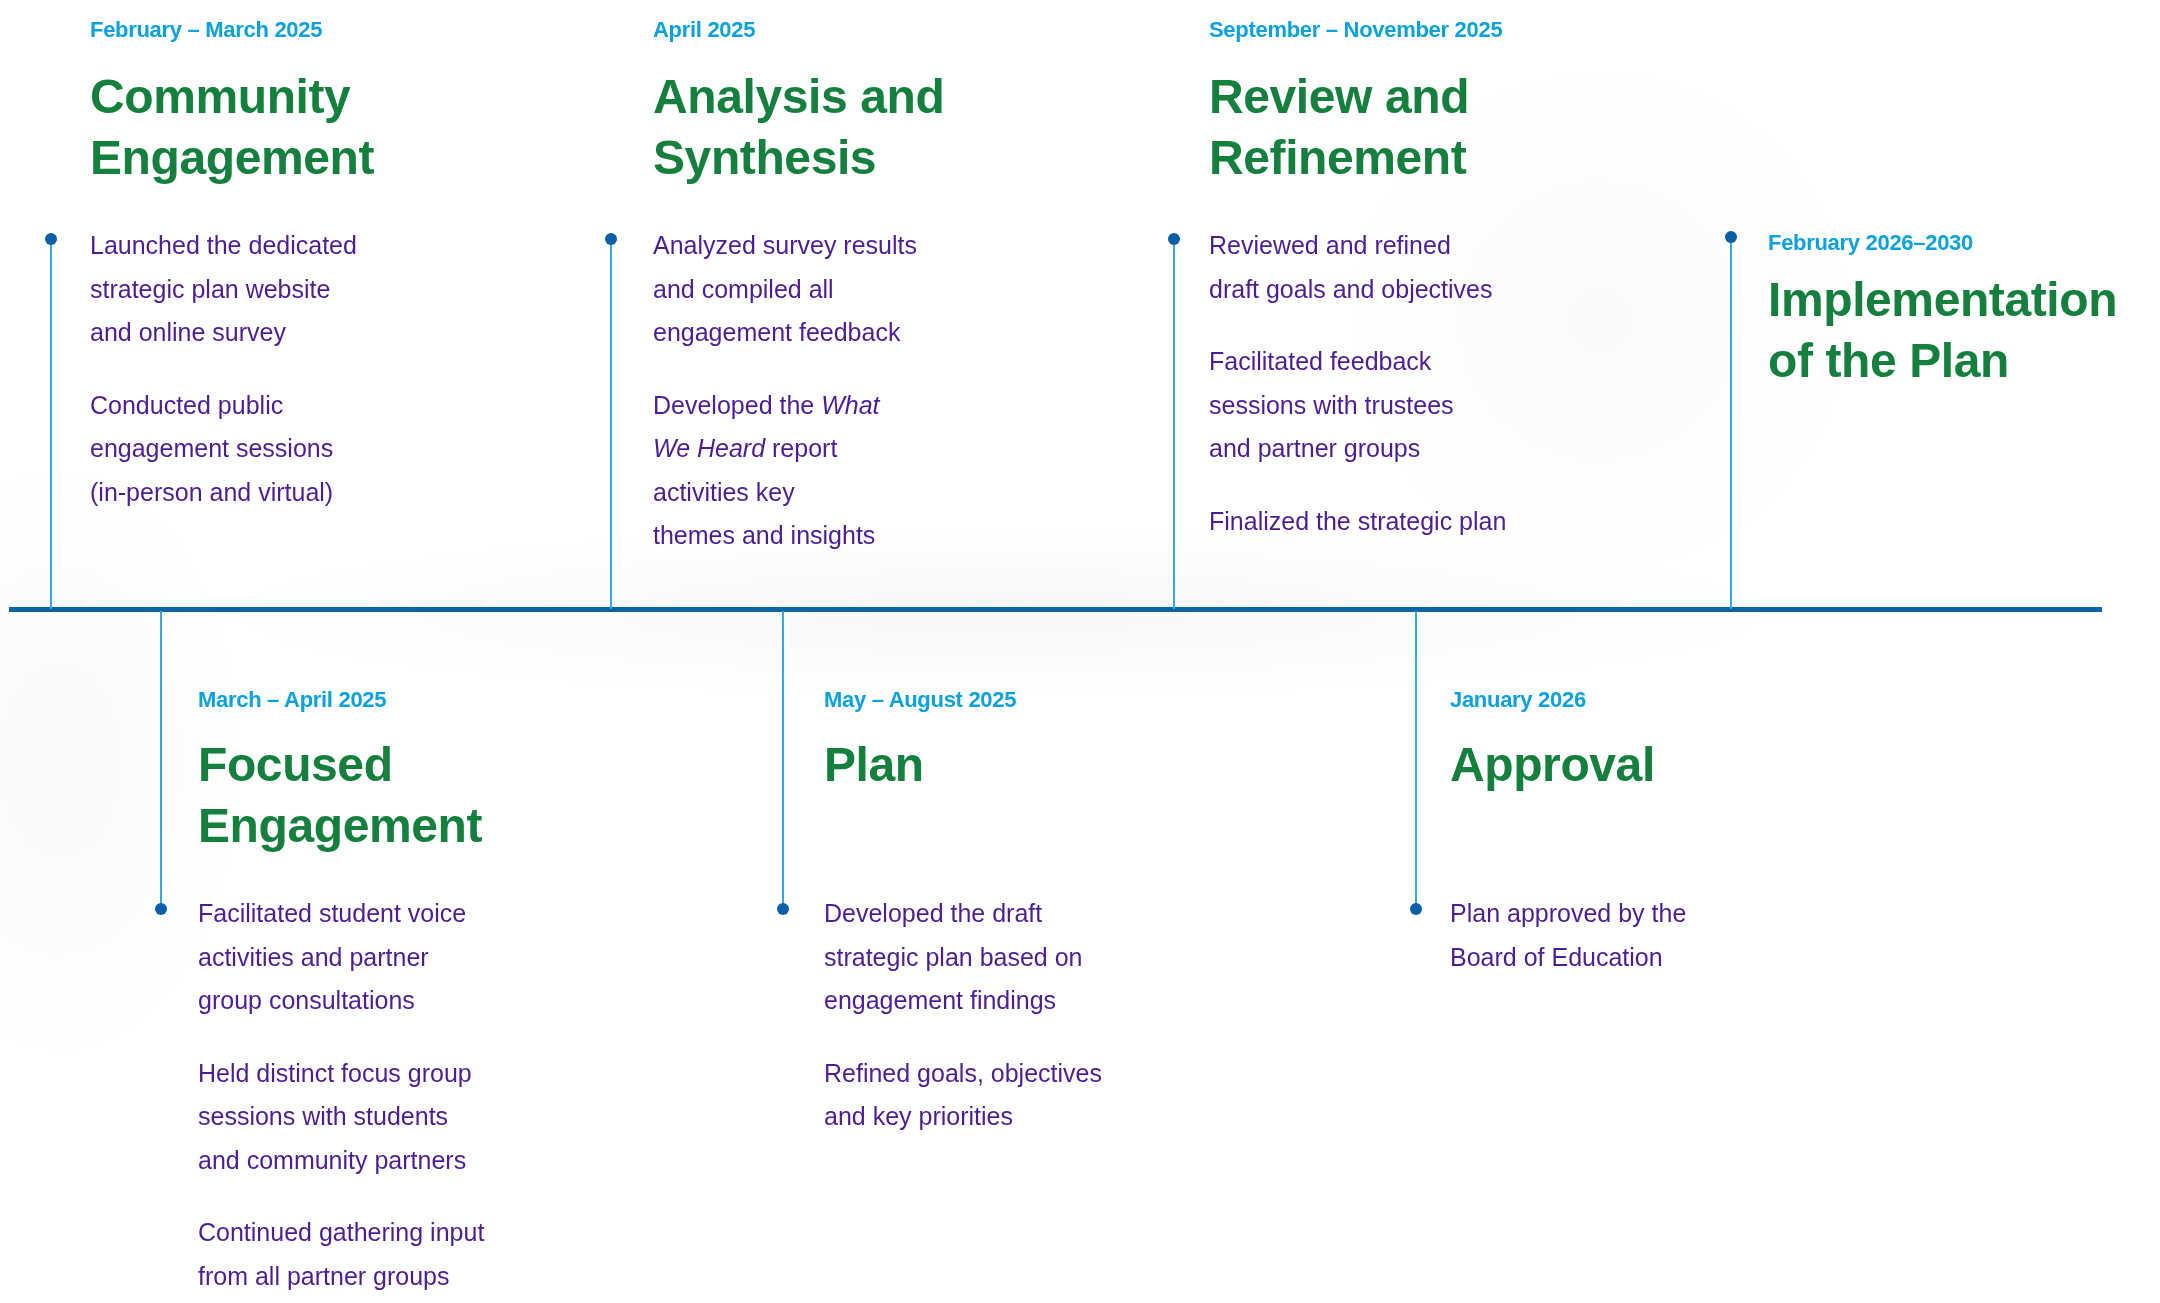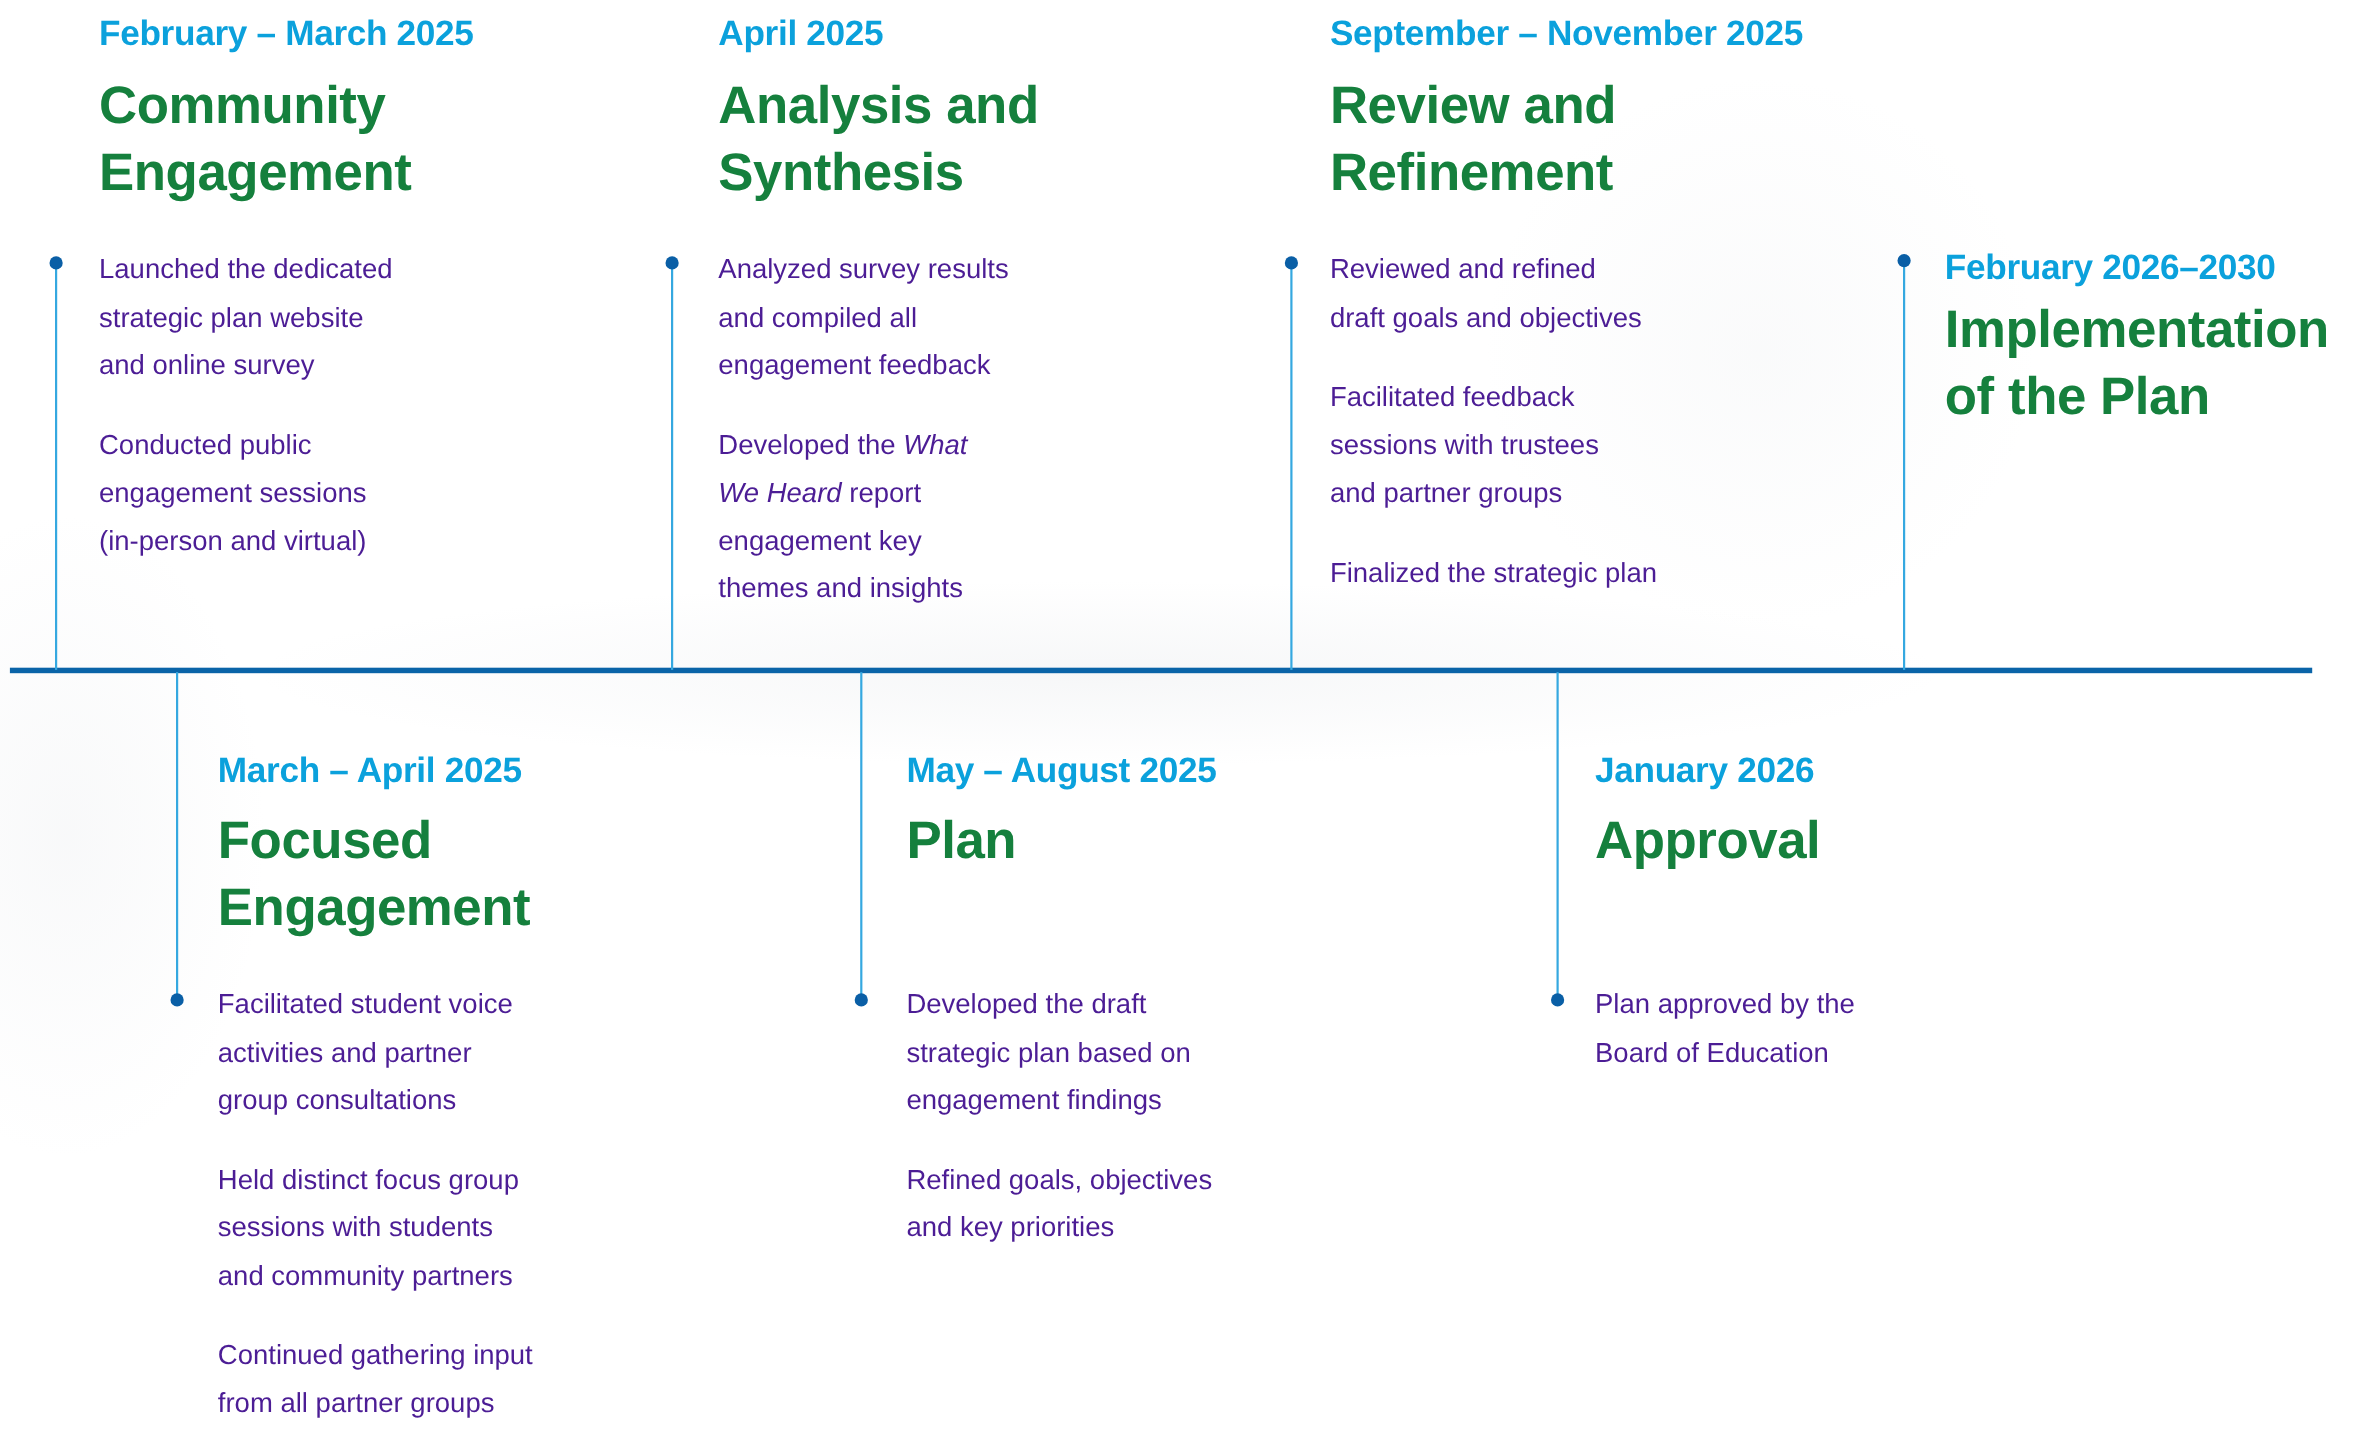--- a/index.html
+++ b/index.html
@@ -40,21 +40,21 @@
     position: absolute;
     width: 12px;
     height: 12px;
     border-radius: 50%;
     background: #0a5fa6;
   }
   .date {
     position: absolute;
     white-space: nowrap;
     font-weight: bold;
-    font-size: 32px;
+    font-size: 22px;
     line-height: 36px;
     color: #0ba1dc;
     letter-spacing: -0.3px;
   }
   .title {
     position: absolute;
     white-space: nowrap;
     font-weight: bold;
     font-size: 48px;
     line-height: 61px;
@@ -134,21 +134,21 @@
 </div>
 <div class="body" style="left:653px; top:224px;">
   <div class="para">
     <span class="line">Analyzed survey results</span>
     <span class="line">and compiled all</span>
     <span class="line">engagement feedback</span>
   </div>
   <div class="para">
     <span class="line"><span>Developed the </span><span class="ital">What</span></span>
     <span class="line"><span class="ital">We Heard</span><span> report</span></span>
-    <span class="line">engagement key</span>
+    <span class="line">activities key</span>
     <span class="line">themes and insights</span>
   </div>
 </div>
 
 <div class="vline" style="left:782px; top:611px; height:298px;"></div>
 <div class="dot" style="left:777px; top:903px;"></div>
 <div class="date" style="left:824px; top:682px;">May – August 2025</div>
 <div class="title" style="left:824px; top:734px;">
   <span class="line">Plan</span>
 </div>

